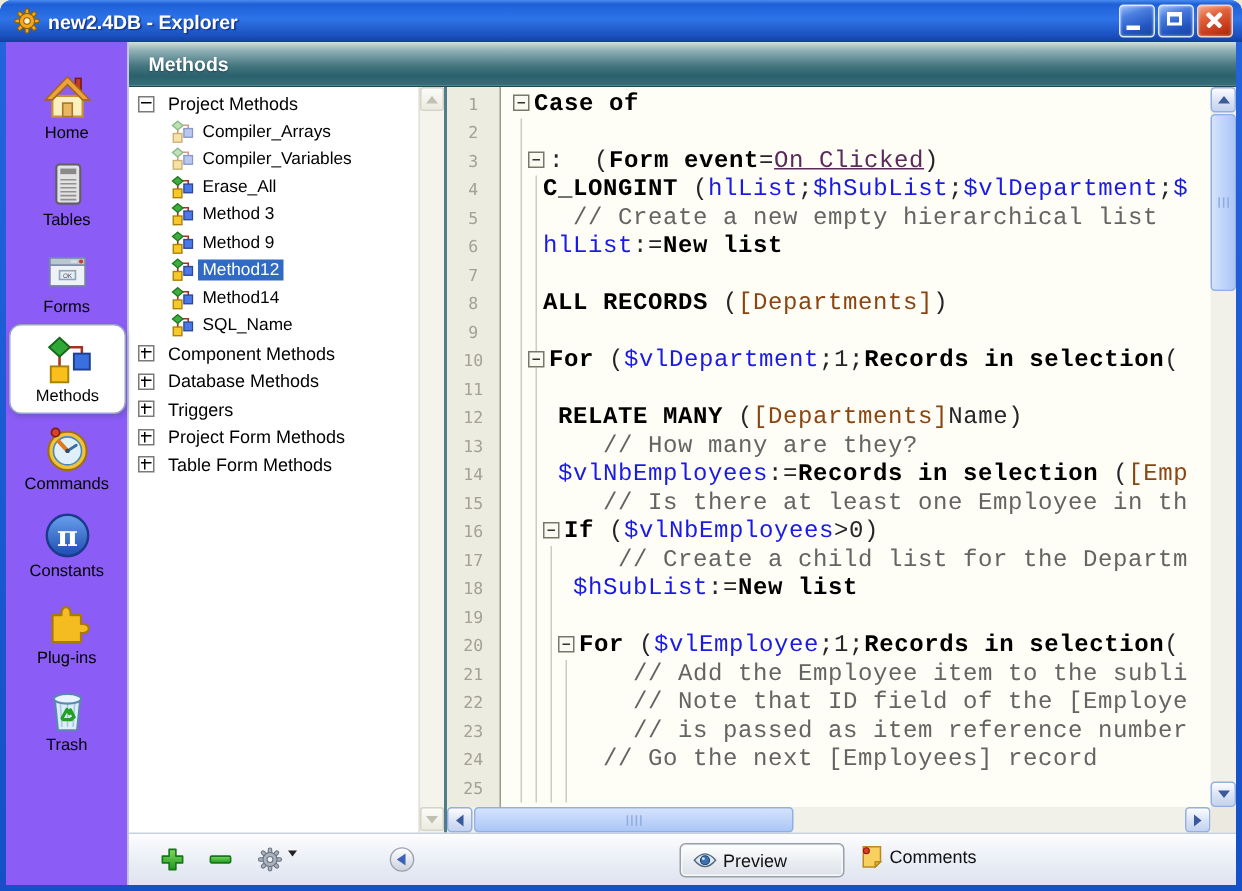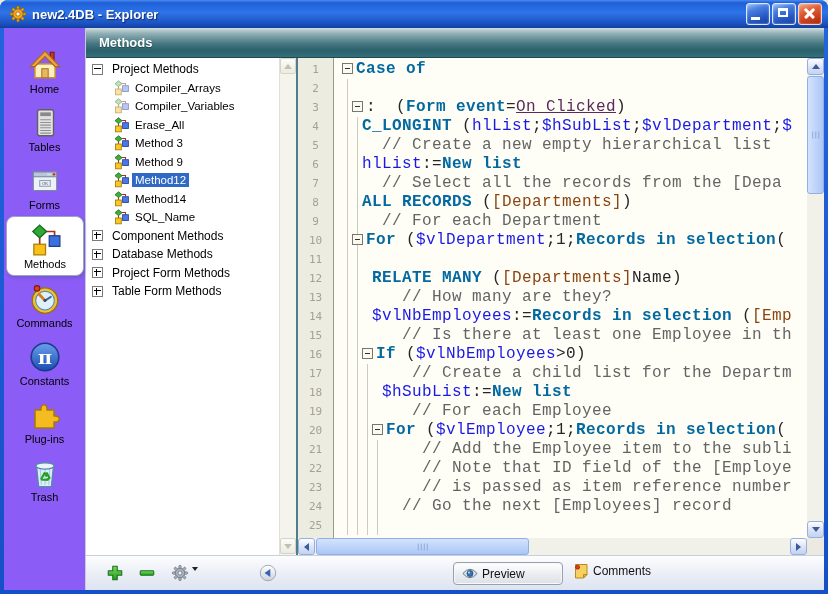--- a/index.html
+++ b/index.html
@@ -67,21 +67,21 @@
   .arr.rt{border-top:4px solid transparent;border-bottom:4px solid transparent;border-left:5px solid #3a5a9a;}
 
   
   .editor{flex:1;position:relative;background:#fffef6;border-left:2px solid #4f7d8c;min-width:0;}
   .gutter{position:absolute;left:0;top:0;bottom:17px;width:36px;background:#edece0;border-right:1px solid #9b9a8b;
           box-sizing:border-box;padding-top:2px;}
   .ln{height:19px;line-height:19px;text-align:center;font-family:"DejaVu Sans Mono",monospace;font-size:11px;color:#a3a294;}
   .code{position:absolute;left:37px;right:17px;top:0;bottom:17px;overflow:hidden;padding:2px 0 0 7px;}
   .line{height:19px;line-height:19px;white-space:pre;font-family:"Liberation Mono",monospace;
         font-size:16px;letter-spacing:0.4px;position:relative;z-index:1;}
-  .sg-k{color:#0369a1;font-weight:bold;}
+  .sg-k{color:#000000;font-weight:bold;}
   .sg-v{color:#1a1ae6;}
   .sg-p{color:#26262a;}
   .sg-c{color:#646464;}
   .sg-t{color:#8a4513;}
   .sg-u{color:#5a2a5a;text-decoration:underline;}
   .fold{display:inline-block;width:11px;height:11px;border:1px solid #78786a;background:#fbfaf2;position:relative;
         vertical-align:-1px;margin-right:3px;box-sizing:border-box;}
   .fold::before{content:'';position:absolute;left:2px;right:2px;top:4px;height:1px;background:#33332a;}
   .guide{position:absolute;width:1px;background:#cdccbe;z-index:0;}
 
@@ -346,20 +346,24 @@
                 </span>
                 <span class="t-label">SQL_Name</span>
               </div>
               <div class="tree-row bold">
                 <span class="exp plus"></span>
                 <span class="t-label">Component Methods</span>
               </div>
               <div class="tree-row bold">
                 <span class="exp plus"></span>
                 <span class="t-label">Database Methods</span>
+              </div>
+              <div class="tree-row bold">
+                <span class="exp plus"></span>
+                <span class="t-label">Triggers</span>
               </div>
               <div class="tree-row bold">
                 <span class="exp plus"></span>
                 <span class="t-label">Project Form Methods</span>
               </div>
               <div class="tree-row bold">
                 <span class="exp plus"></span>
                 <span class="t-label">Table Form Methods</span>
               </div>
             </div>
@@ -405,33 +409,33 @@
             <div class="guide" style="left:12px;top:21px;height:456px"></div>
             <div class="guide" style="left:22px;top:59px;height:418px"></div>
             <div class="guide" style="left:32px;top:306px;height:171px"></div>
             <div class="guide" style="left:42px;top:382px;height:95px"></div>
           <div class="line"><span class="fold"></span><span class="sg-k">Case of</span></div>
               <div class="line"></div>
               <div class="line"><span> </span><span class="fold"></span><span class="sg-p">:  (</span><span class="sg-k">Form event</span><span class="sg-p">=</span><span class="sg-u">On Clicked</span><span class="sg-p">)</span></div>
               <div class="line"><span>  </span><span class="sg-k">C_LONGINT</span><span class="sg-p"> (</span><span class="sg-v">hlList</span><span class="sg-p">;</span><span class="sg-v">$hSubList</span><span class="sg-p">;</span><span class="sg-v">$vlDepartment</span><span class="sg-p">;</span><span class="sg-v">$</span></div>
               <div class="line"><span>    </span><span class="sg-c">// Create a new empty hierarchical list</span></div>
               <div class="line"><span>  </span><span class="sg-v">hlList</span><span class="sg-p">:=</span><span class="sg-k">New list</span></div>
-              <div class="line"><span>    </span><span class="sg-c">// Select all the records from the [Depa</span></div>
+              <div class="line"><span>    </span></div>
               <div class="line"><span>  </span><span class="sg-k">ALL RECORDS</span><span class="sg-p"> (</span><span class="sg-t">[Departments]</span><span class="sg-p">)</span></div>
-              <div class="line"><span>    </span><span class="sg-c">// For each Department</span></div>
+              <div class="line"><span>    </span></div>
               <div class="line"><span> </span><span class="fold"></span><span class="sg-k">For</span><span class="sg-p"> (</span><span class="sg-v">$vlDepartment</span><span class="sg-p">;1;</span><span class="sg-k">Records in selection</span><span class="sg-p">(</span></div>
               <div class="line"><span>      </span></div>
               <div class="line"><span>   </span><span class="sg-k">RELATE MANY</span><span class="sg-p"> (</span><span class="sg-t">[Departments]</span><span class="sg-p">Name)</span></div>
               <div class="line"><span>      </span><span class="sg-c">// How many are they?</span></div>
               <div class="line"><span>   </span><span class="sg-v">$vlNbEmployees</span><span class="sg-p">:=</span><span class="sg-k">Records in selection</span><span class="sg-p"> (</span><span class="sg-t">[Emp</span></div>
               <div class="line"><span>      </span><span class="sg-c">// Is there at least one Employee in th</span></div>
               <div class="line"><span>  </span><span class="fold"></span><span class="sg-k">If</span><span class="sg-p"> (</span><span class="sg-v">$vlNbEmployees</span><span class="sg-p">&gt;0)</span></div>
               <div class="line"><span>       </span><span class="sg-c">// Create a child list for the Departm</span></div>
               <div class="line"><span>    </span><span class="sg-v">$hSubList</span><span class="sg-p">:=</span><span class="sg-k">New list</span></div>
-              <div class="line"><span>       </span><span class="sg-c">// For each Employee</span></div>
+              <div class="line"><span>       </span></div>
               <div class="line"><span>   </span><span class="fold"></span><span class="sg-k">For</span><span class="sg-p"> (</span><span class="sg-v">$vlEmployee</span><span class="sg-p">;1;</span><span class="sg-k">Records in selection</span><span class="sg-p">(</span></div>
               <div class="line"><span>        </span><span class="sg-c">// Add the Employee item to the subli</span></div>
               <div class="line"><span>        </span><span class="sg-c">// Note that ID field of the [Employe</span></div>
               <div class="line"><span>        </span><span class="sg-c">// is passed as item reference number</span></div>
               <div class="line"><span>      </span><span class="sg-c">// Go the next [Employees] record</span></div>
             </div>
 
           <div class="vscroll">
             <span class="sb-btn" style="top:0;left:0">
                 <span class="arr up" style="border-bottom-color:#3a5a9a"></span>

